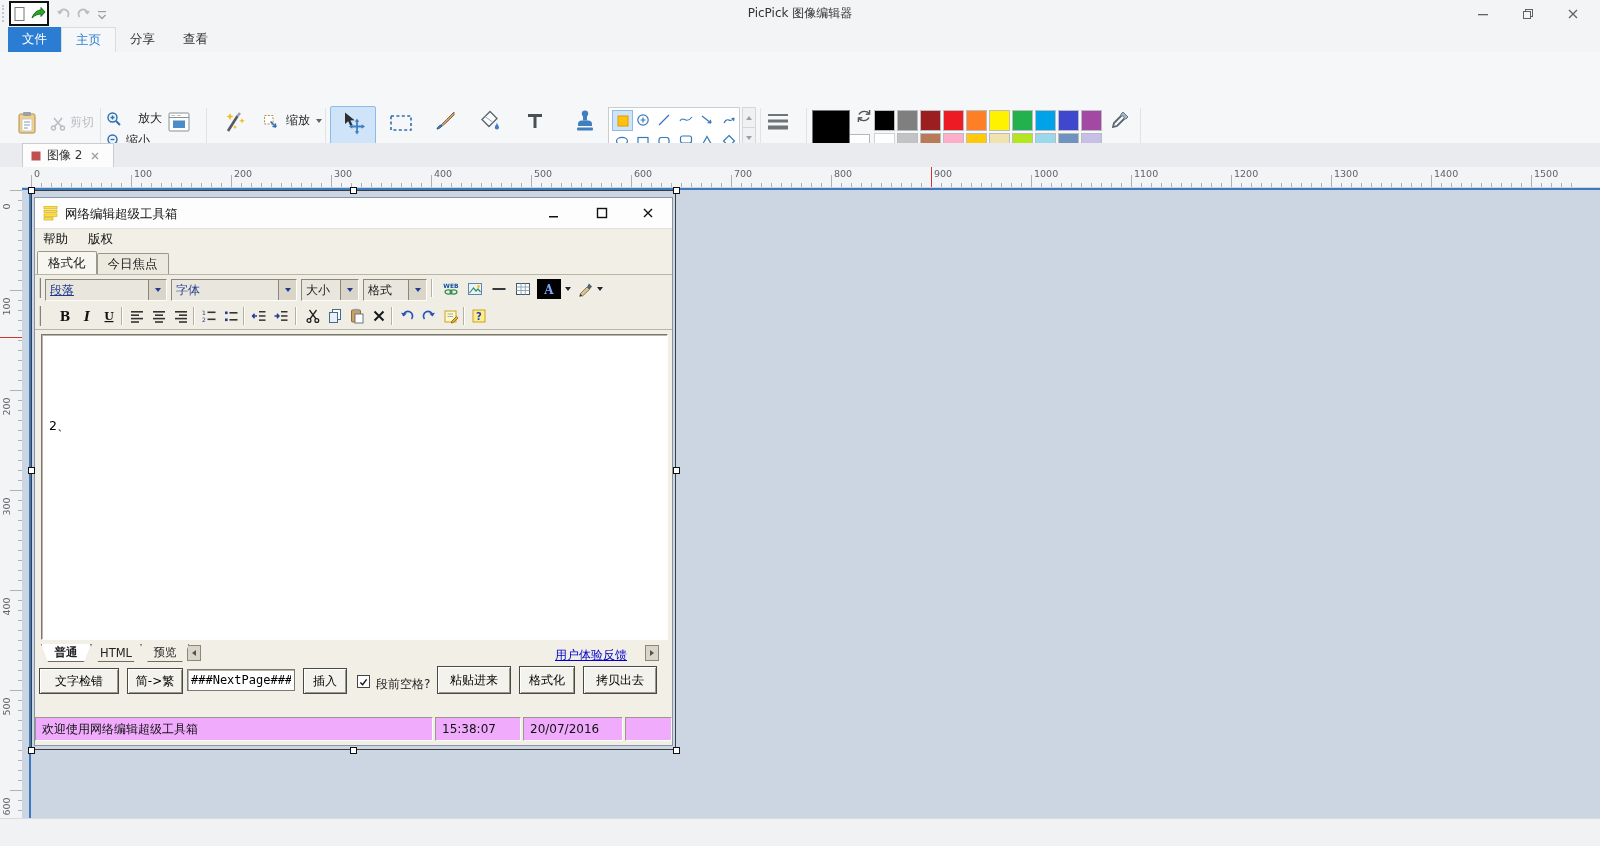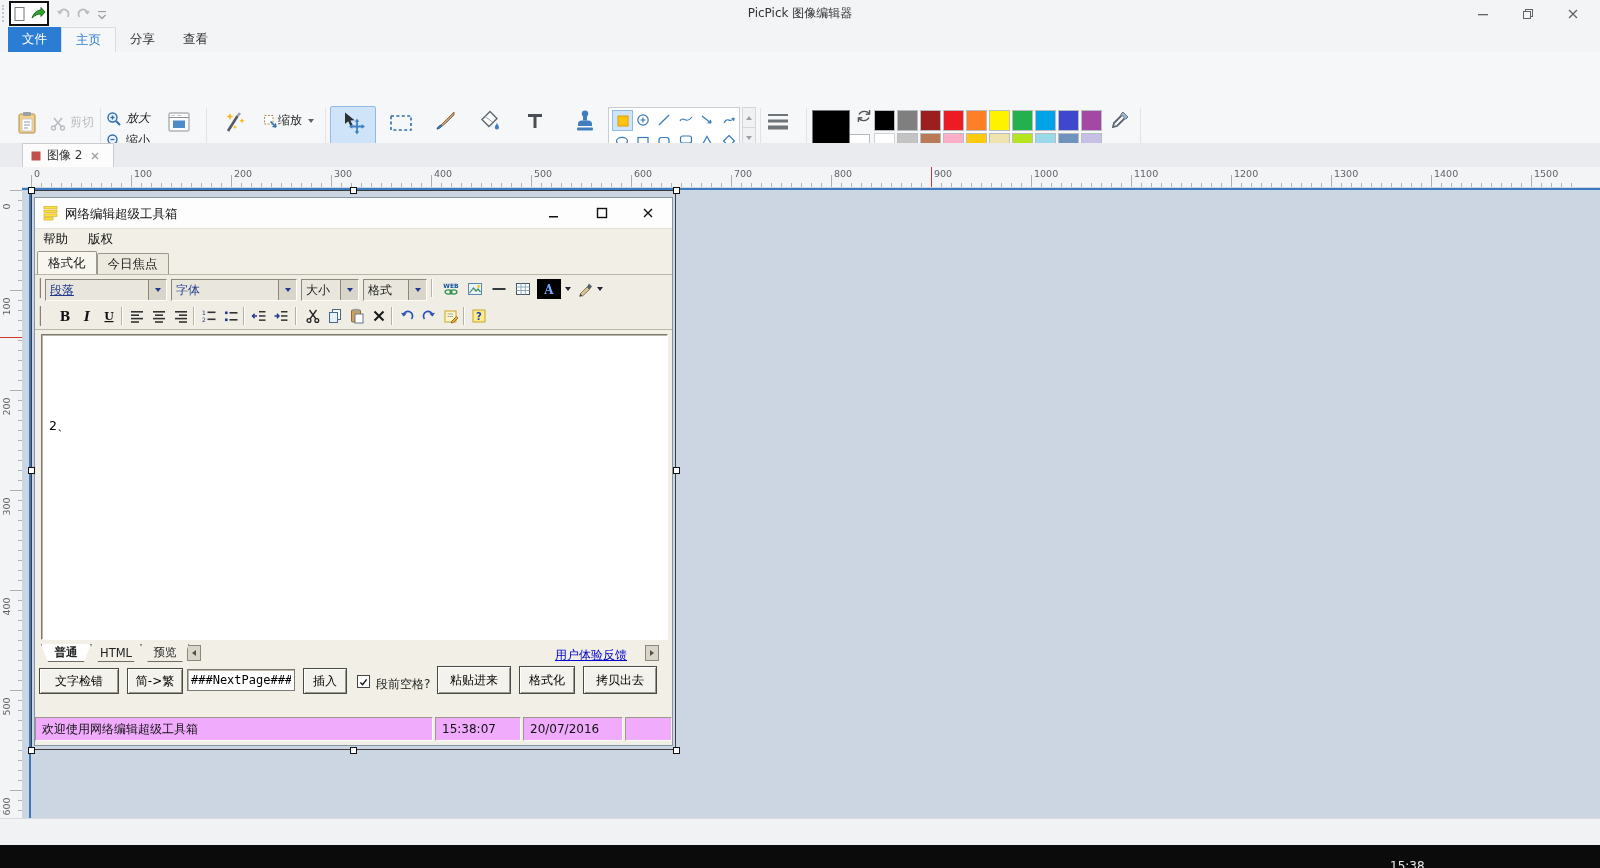--- a/index.html
+++ b/index.html
@@ -200,21 +200,21 @@
     <div class="a gsep" style="left:100px;"></div>
 
     <div class="a row" style="left:106px;top:58px;">
       <span>
           <svg xmlns="http://www.w3.org/2000/svg" viewBox="0 0 16 16" width="16" height="16">
             <circle cx="6.5" cy="6.5" r="4.5" fill="#eef4fb" stroke="#2f6fae" stroke-width="1.4"></circle>
             <path d="M10 10 L14 14" stroke="#2f6fae" stroke-width="2"></path>
             <path d="M6.5 4.5 V8.5 M4.5 6.5 H8.5" stroke="#2f6fae" stroke-width="1.3"></path>
           </svg>
         </span>
-      <span style="margin-left:4px;font-style:italic;">放大</span>
+      <span style="margin-left:16px;">放大</span>
     </div>
     <div class="a row" style="left:106px;top:80px;">
       <span>
           <svg xmlns="http://www.w3.org/2000/svg" viewBox="0 0 16 16" width="16" height="16">
             <circle cx="6.5" cy="6.5" r="4.5" fill="#eef4fb" stroke="#2f6fae" stroke-width="1.4"></circle>
             <path d="M10 10 L14 14" stroke="#2f6fae" stroke-width="2"></path>
             <path d="M4.5 6.5 H8.5" stroke="#2f6fae" stroke-width="1.3"></path>
           </svg>
         </span>
       <span style="margin-left:4px;">缩小</span>
@@ -251,21 +251,21 @@
       <div class="a cdn" style="left:18px;top:54px;"></div>
     </div>
     <div class="a row" style="left:262px;top:60px;">
       <span>
           <svg xmlns="http://www.w3.org/2000/svg" viewBox="0 0 16 16" width="16" height="16">
             <rect x="2.5" y="2.5" width="8.5" height="8.5" fill="#fff" stroke="#b08d4a" stroke-dasharray="2 1.4"></rect>
             <path d="M8.5 8.5 L14 14" stroke="#2f6fae" stroke-width="1.6"></path>
             <path d="M14 14 L10.4 13.3 M14 14 L13.3 10.4" stroke="#2f6fae" stroke-width="1.3"></path>
           </svg>
         </span>
-      <span style="margin-left:0;">缩放</span>
+      <span style="margin-left:8px;">缩放</span>
       <span class="cdn" style="margin-left:6px;"></span>
     </div>
     <div class="a row" style="left:262px;top:90px;">
       <span>
           <svg xmlns="http://www.w3.org/2000/svg" viewBox="0 0 16 16" width="16" height="16">
             <path d="M8.5 4.5 L13.5 13 H3.5 Z" fill="#cfe0f2" stroke="#6b97c1"></path>
             <path d="M2.5 7.5 A6.5 6.5 0 0 1 8 2" fill="none" stroke="#777" stroke-width="1.4"></path>
             <path d="M5.8 1 L8.4 2.1 L7 4.4 Z" fill="#777"></path>
           </svg>
         </span>
@@ -1140,17 +1140,14 @@
       <div class="a handle" style="left: 6px; top: 560px;"></div>
       <div class="a handle" style="left: 328px; top: 560px;"></div>
       <div class="a handle" style="left: 651px; top: 560px;"></div>
     </div>
 
   <div id="statusbar" class="a">
 
     <div id="imebar"></div>
   </div>
 
-  <div id="taskbar" class="a">
-    <div class="a" style="left:1390px;top:14px;color:#e8e8e8;font-size:12px;">15:38</div>
-  </div>
 
 </div>
 
 </body></html>

